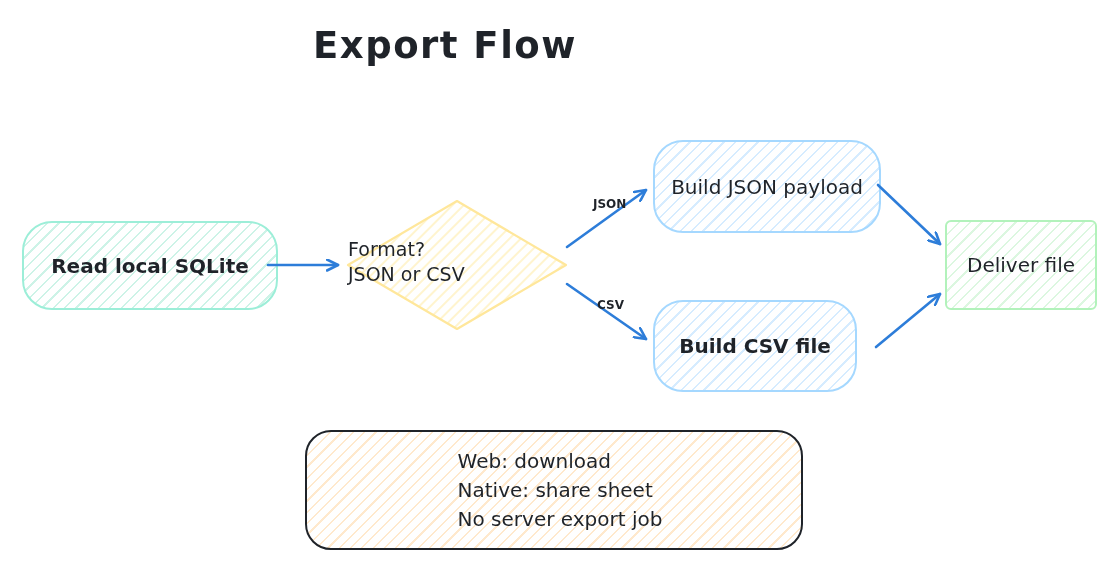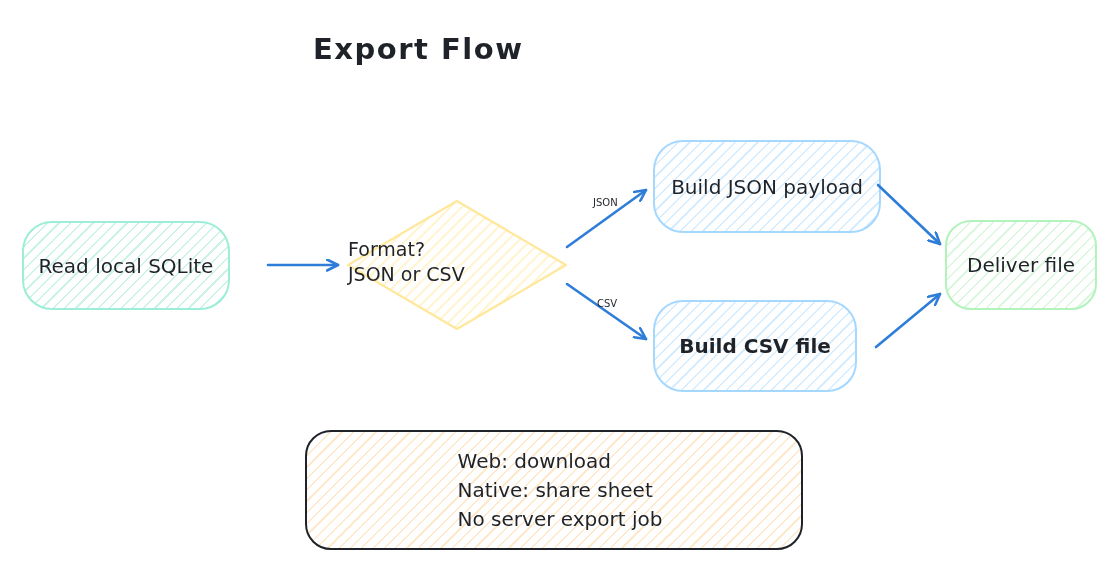--- a/index.html
+++ b/index.html
@@ -2,22 +2,22 @@
 <html style="--canvas-bg: #ffffff; --text: #1f2329; --arrow: #2d7dd9; --mint-border: #9ceed8; --mint-hatch: #cdf3e7; --blue-border: #a5d8ff; --blue-hatch: #d6ecff; --green-border: #b2f2bb; --green-hatch: #dcf7e0; --yellow-border: #ffe79b; --yellow-hatch: #fff1c2; --orange-border: #ffd8a8; --orange-hatch: #ffe9cd;"><head>
 <meta charset="utf-8">
 <style>
   html,body { margin:0; padding:0; background:#ffffff; }
   .canvas {
     position:relative; width:1118px; height:574px;
     background:var(--canvas-bg,#fff); overflow:hidden;
     font-family:"DejaVu Sans", sans-serif; color:var(--text,#1f2329);
   }
   .title {
-    position:absolute; left:313px; top:32px;
-    font-size:29px; font-weight:bold; letter-spacing:1.5px;
+    position:absolute; left:313px; top:24px;
+    font-size:37px; font-weight:bold; letter-spacing:1.5px;
   }
   .node {
     position:absolute; box-sizing:border-box;
     border:2.2px solid; border-radius:30px;
     display:flex; align-items:center; justify-content:center;
     font-size:20px; z-index:1;
   }
   .hatch-mint {
     border-color:var(--mint-border);
     background:repeating-linear-gradient(135deg, var(--mint-hatch) 0px, var(--mint-hatch) 1.6px, transparent 1.6px, transparent 8px);
@@ -27,41 +27,41 @@
     background:repeating-linear-gradient(135deg, var(--blue-hatch) 0px, var(--blue-hatch) 1.6px, transparent 1.6px, transparent 8px);
   }
   .hatch-green {
     border-color:var(--green-border);
     background:repeating-linear-gradient(135deg, var(--green-hatch) 0px, var(--green-hatch) 1.6px, transparent 1.6px, transparent 8px);
   }
   .hatch-orange {
     border-color:var(--orange-border);
     background:repeating-linear-gradient(135deg, var(--orange-hatch) 0px, var(--orange-hatch) 1.6px, transparent 1.6px, transparent 8px);
   }
-  .node-read   { left:22px;  top:221px; width:208px; height:89px; }
+  .node-read   { left:22px;  top:221px; width:256px; height:89px;font-weight:bold; }
   .node-bjson  { left:653px; top:140px; width:228px; height:93px; }
   .node-bcsv   { left:653px; top:300px; width:204px; height:92px;font-weight:bold; }
-  .node-deliver{ left:945px; top:220px; width:152px; height:90px; border-radius:26px; }
+  .node-deliver{ left:945px; top:220px; width:152px; height:90px; border-radius:6px; }
   .note {
     position:absolute; left:305px; top:430px; width:498px; height:120px;
     box-sizing:border-box; border:2.2px solid; border-radius:26px;
     display:flex; align-items:center; justify-content:center; z-index:1;padding-left:12px;
   }
   .note-text { text-align:left; font-size:20px; line-height:29px; }
   .svg-layer { position:absolute; left:0; top:0; z-index:2; pointer-events:none; }
   .arrow-stroke { stroke:var(--arrow); stroke-width:2.6; fill:none; stroke-linecap:round; stroke-linejoin:round; }
   .diamond-shape { fill:url(#hatchYellow); stroke:var(--yellow-border); stroke-width:2.2; stroke-linejoin:round; }
   .yellow-hatch-line { stroke:var(--yellow-hatch); stroke-width:1.6; }
   .diamond-label {
     position:absolute; left:348px; top:237px; width:218px;
     display:flex; justify-content:flex-start; z-index:3;
     font-size:19px; line-height:25px;
   }
   .diamond-label .inner { text-align:left; }
-  .edge-label { position:absolute; font-size:10px; z-index:3; }
+  .edge-label { position:absolute; font-size:12px; z-index:3;font-weight:bold; }
   .edge-label-json { left:593px; top:197px; }
   .edge-label-csv  { left:597px; top:298px; }
 </style>
 </head>
 <body>
 
 <div class="canvas">
 
   <div class="title">Export Flow</div>
 

